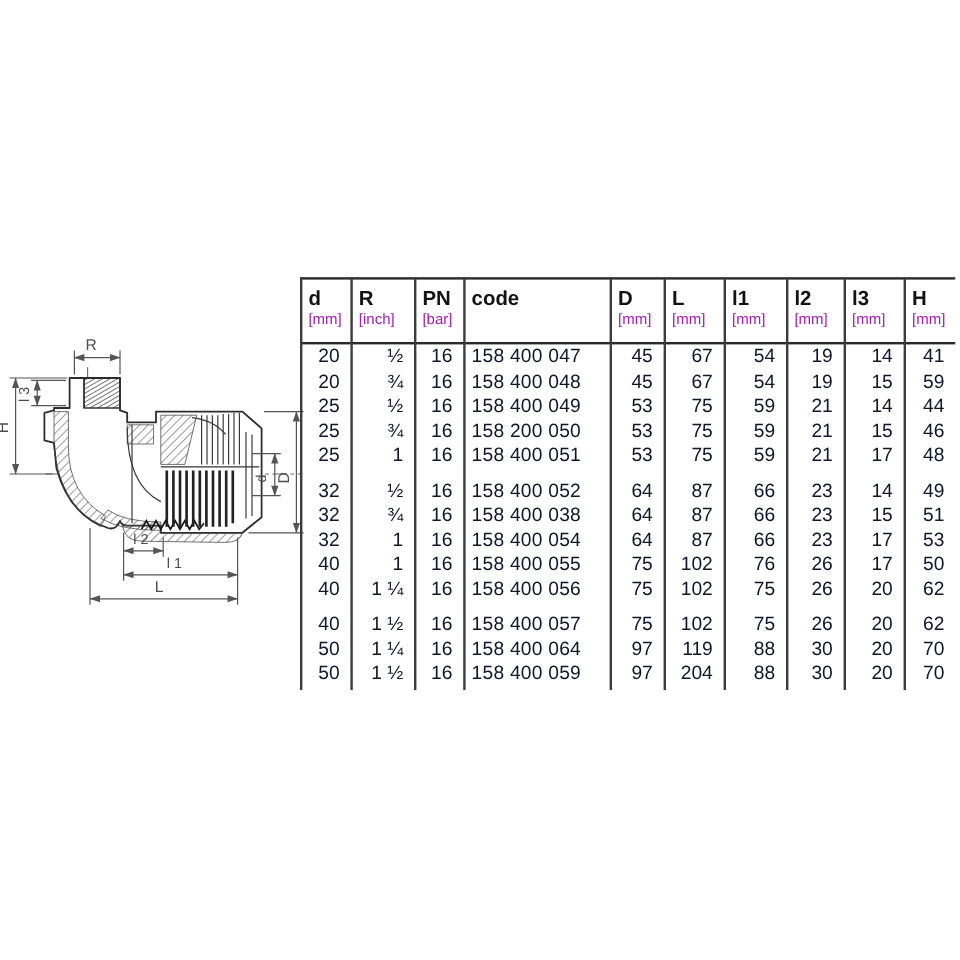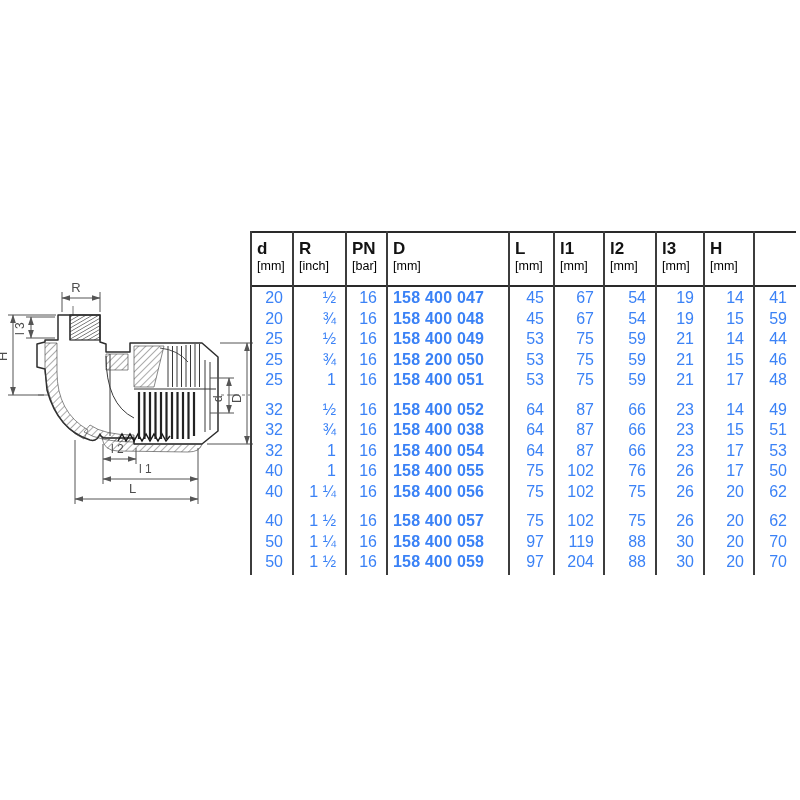--- a/index.html
+++ b/index.html
@@ -14,29 +14,29 @@
   #spec-table { position:absolute; left:250px; top:231px; width:546px; height:350px; }
   .topline  { position:absolute; left:0; top:0;    width:546px; height:2px; background:#2a2a2a; }
   .headsep  { position:absolute; left:0; top:54px; width:546px; height:2px; background:#2a2a2a; }
   .vline    { position:absolute; top:0; width:2px; height:344px; background:#3c3c3c; }
   .header-row {
     position:absolute; left:0; top:4px; width:546px; height:50px;
     display:grid; grid-template-columns:42px 53px 41px 122px 45px 50px 52px 48px 50px 43px;
   }
   .hcell  { padding:3px 0 0 7px; overflow:hidden; }
   .hlabel { font-size:17px; font-weight:bold; line-height:21px; color:#131313; }
-  .hunit  { font-size:12.5px; line-height:15px; color:#000000; }
+  .hunit  { font-size:12.5px; line-height:15px; color:#a21caf; }
   .tbody  { position:absolute; left:0; top:57px; width:546px; }
   .trow {
     display:grid; grid-template-columns:42px 53px 41px 122px 45px 50px 52px 48px 50px 43px;
-    height:20.5px; line-height:20.5px; font-size:16px; color:#3b82f6;
+    height:20.5px; line-height:20.5px; font-size:16px; color:#0f172a;
   }
   .trow.gap { margin-top:9px; }
   .tcell      { text-align:right; padding-right:9px; white-space:nowrap; overflow:hidden; }
-  .tcell.code { text-align:left; padding-left:7px; padding-right:12px; font-weight:bold; letter-spacing:0.2px; }
+  .tcell.code { text-align:left; padding-left:7px; padding-right:12px; font-weight:normal; letter-spacing:0.2px; }
 
   
   .dimtext { font-family:"Liberation Sans",sans-serif; fill:#4d4d4d; }
 </style>
 </head>
 <body>
 
 <svg id="drawing" viewBox="0 0 262 250" xmlns="http://www.w3.org/2000/svg">
   <defs>
     <pattern id="hatch" width="5" height="5" patternUnits="userSpaceOnUse" patternTransform="rotate(45)">
@@ -193,20 +193,24 @@
       </div>
       <div class="hcell">
         <div class="hlabel">R</div>
         <div class="hunit">[inch]</div>
       </div>
       <div class="hcell">
         <div class="hlabel">PN</div>
         <div class="hunit">[bar]</div>
       </div>
       <div class="hcell">
+        <div class="hlabel">code</div>
+        <div class="hunit"></div>
+      </div>
+      <div class="hcell">
         <div class="hlabel">D</div>
         <div class="hunit">[mm]</div>
       </div>
       <div class="hcell">
         <div class="hlabel">L</div>
         <div class="hunit">[mm]</div>
       </div>
       <div class="hcell">
         <div class="hlabel">l1</div>
         <div class="hunit">[mm]</div>
@@ -354,21 +358,21 @@
         <div class="tcell">102</div>
         <div class="tcell">75</div>
         <div class="tcell">26</div>
         <div class="tcell">20</div>
         <div class="tcell">62</div>
       </div>
       <div class="trow">
         <div class="tcell">50</div>
         <div class="tcell">1 ¼</div>
         <div class="tcell">16</div>
-        <div class="tcell code">158 400 058</div>
+        <div class="tcell code">158 400 064</div>
         <div class="tcell">97</div>
         <div class="tcell">119</div>
         <div class="tcell">88</div>
         <div class="tcell">30</div>
         <div class="tcell">20</div>
         <div class="tcell">70</div>
       </div>
       <div class="trow">
         <div class="tcell">50</div>
         <div class="tcell">1 ½</div>

